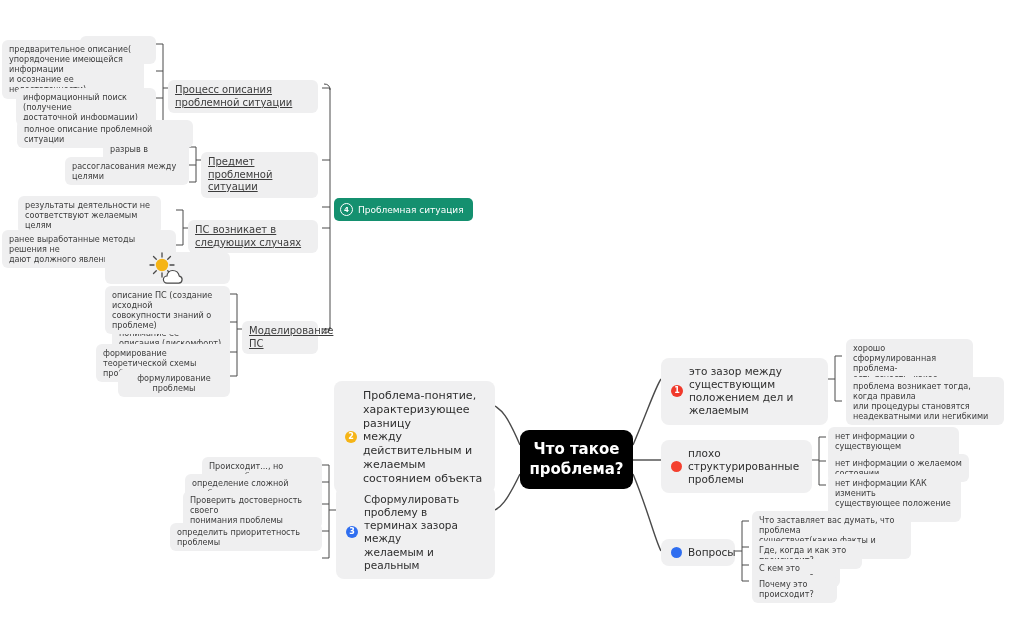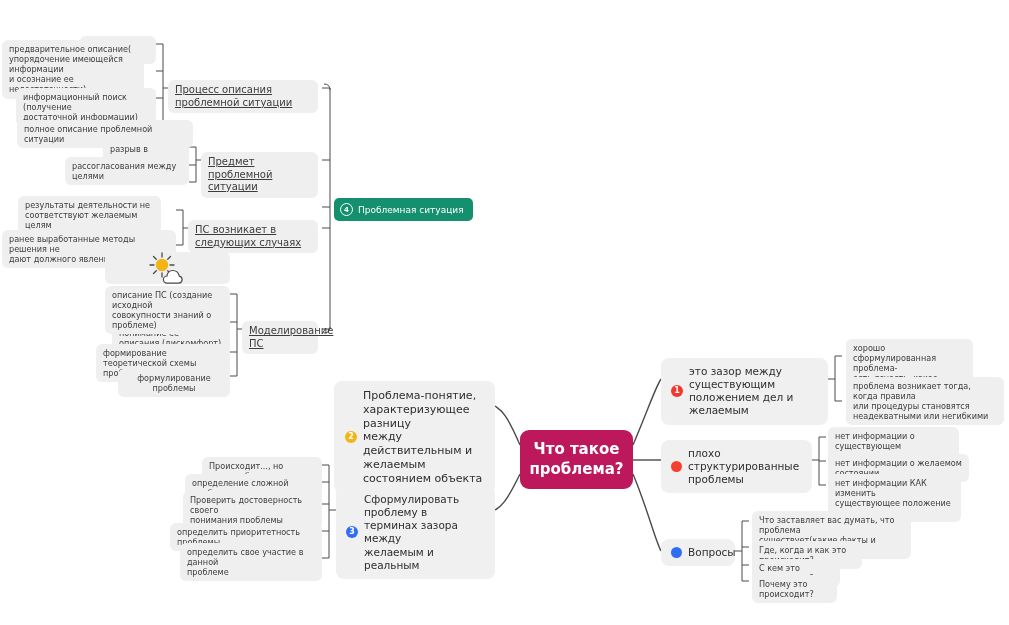--- a/index.html
+++ b/index.html
@@ -48,21 +48,21 @@
   .lvl1b{
     font-size:10.5px;
     background:#f0f0f1;
     border-radius:8px;
     padding:7px 10px;
     color:#2e2e2e;
   }
   
   .root{
     position:absolute;
-    background:#be185d;
+    background:#000000;
     color:#ffffff;
     font-size:15px;
     font-weight:bold;
     border-radius:9px;
     padding:10px 6px;
     text-align:center;
     line-height:1.3;
     box-sizing:border-box;
     display:flex;
     align-items:center;
@@ -329,24 +329,20 @@
 
   <div class="node lvl3" style="left:183px; top:491px; width:139px; white-space:pre-line;">
     <span class="txt">Проверить достоверность своего
 понимания проблемы</span>
   </div>
 
   <div class="node lvl3" style="left:170px; top:523px; width:152px; justify-content:flex-end;">
     <span class="txt">определить приоритетность проблемы</span>
   </div>
 
-  <div class="node lvl3" style="left:180px; top:543px; width:142px; white-space:pre-line;">
-    <span class="txt">определить свое участие в данной
-проблеме</span>
-  </div>
 
   <div class="node lvl1b" style="left:661px; top:358px; width:167px; white-space:pre-line;">
     <span class="numdot" style="background:#f0392b;">1</span>
     <span class="txt">это зазор между существующим
 положением дел и желаемым</span>
   </div>
 
   <div class="node lvl1b" style="left:661px; top:440px; width:151px; white-space:pre-line;">
     <span class="dot" style="background:#f4402f;"></span>
     <span class="txt">плохо структурированные

